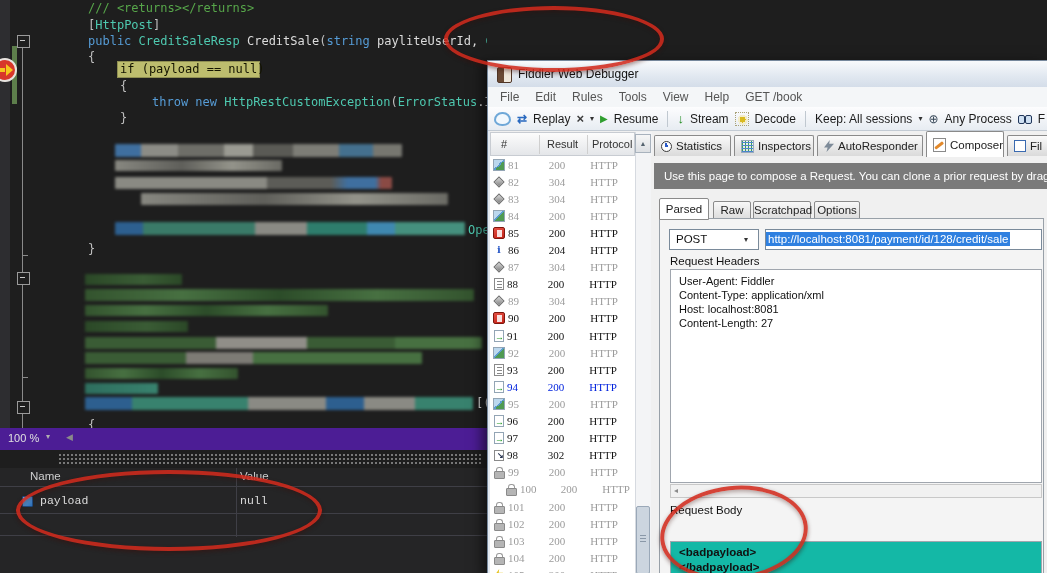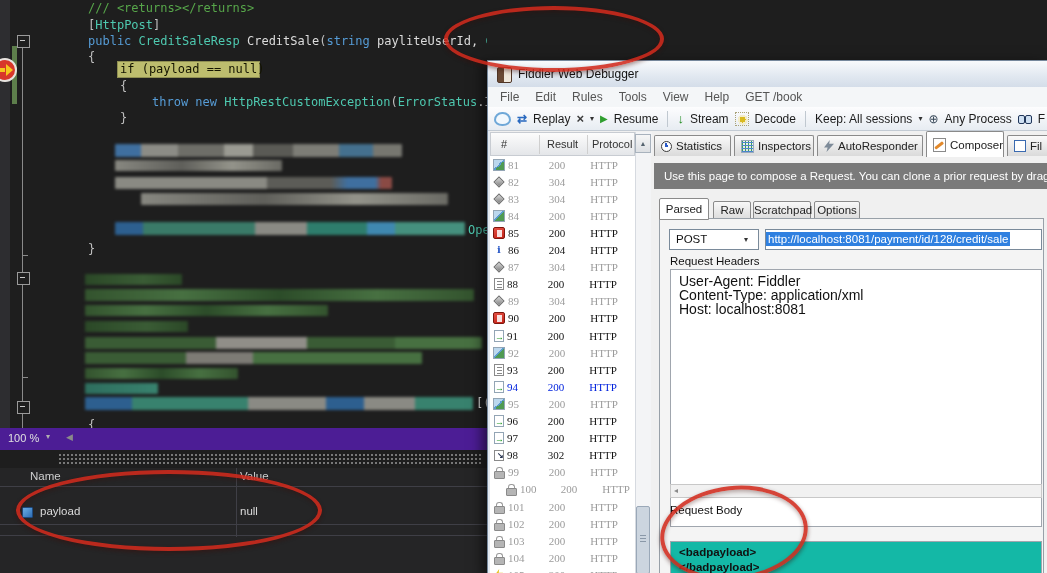--- a/index.html
+++ b/index.html
@@ -154,22 +154,22 @@
            line-height:17px;border-radius:2px 2px 0 0;}
   .sub-tab.sel{top:137px;height:22px;background:#fff;z-index:3;line-height:20px;}
   #composer-box{left:171px;top:157px;width:385px;height:356px;background:#f4f4f4;border:1px solid #98a0a8;box-sizing:border-box;}
   #method-select{left:181px;top:168px;width:90px;height:21px;background:#fff;border:1px solid #7a8a9a;
                  box-sizing:border-box;font-size:11.5px;line-height:19px;padding-left:6px;color:#111;}
   #method-caret{left:256px;top:174px;color:#333;font-size:8px;}
   #url-box{left:277px;top:168px;width:277px;height:21px;background:#fff;border:1px solid #7a8a9a;
            box-sizing:border-box;font-size:11.5px;line-height:19px;white-space:nowrap;overflow:hidden;}
   #url-sel{background:#2f80e0;color:#fff;padding:1px 2px;}
   #req-headers-label{left:182px;top:194px;font-size:11.5px;color:#111;}
-  #req-headers-box{left:182px;top:208px;width:372px;height:258px;background:#fff;border:1px solid #a0a6ae;
-                   box-sizing:border-box;padding:4px 8px;font-size:14px;line-height:14px;color:#111;}
+  #req-headers-box{left:182px;top:208px;width:372px;height:214px;background:#fff;border:1px solid #a0a6ae;
+                   box-sizing:border-box;padding:4px 8px;font-size:11px;line-height:14px;color:#111;}
   #hdr-hscroll{left:182px;top:423px;width:372px;height:14px;background:#f1f1f1;border:1px solid #c8c8c8;
                box-sizing:border-box;color:#8a8a8a;font-size:8px;line-height:12px;padding-left:3px;}
   #req-body-label{left:182px;top:443px;font-size:11.5px;color:#111;}
   #req-body-box{left:182px;top:480px;width:372px;height:55px;background:#14b8a6;border:1px solid #a0a6ae;
                 border-bottom:none;box-sizing:border-box;padding:3px 8px;font-size:11.5px;line-height:15px;color:#111;font-weight:bold;}
 
   
   .ellipse{border:4px solid rgba(208,42,28,.88);border-radius:50%;
            box-shadow:0 2px 4px rgba(60,12,6,.45), inset 0 2px 4px rgba(60,12,6,.35);z-index:50;}
 </style>
@@ -224,21 +224,21 @@
     <span id="hscroll-left">◀</span>
   </div>
 
   <div class="abs" id="watch-dots"></div>
   <div class="abs" id="watch-body">
     <div class="watch-row" style="top:0;height:18px;">
       <span style="position:absolute;left:30px;top:2px;color:#cfcfcf;">Name</span>
       <span style="position:absolute;left:240px;top:2px;color:#cfcfcf;">Value</span>
     </div>
     <div id="watch-rows">
-        <div class="watch-row" style="top: 32px; height: 24px;">
+        <div class="watch-row" style="top: 21px; height: 24px; font-family: Liberation Mono, monospace;">
           <span class="ic-field" style="position: absolute; left: 22px; top: 7px;"></span>
           <span style="position: absolute; left: 40px; top: 5px;">payload</span>
           <span style="position: absolute; left: 240px; top: 5px;">null</span>
         </div>
         <div class="watch-row" style="top: 43px; height: 24px;">
           <span style="position: absolute; left: 40px; top: 5px;"></span>
           <span style="position: absolute; left: 240px; top: 5px;"></span>
         </div>
       </div>
   </div>
@@ -471,20 +471,21 @@
     <div class="abs" id="method-select">POST</div>
     <div class="abs caret" id="method-caret">▾</div>
     <div class="abs" id="url-box">
       <span id="url-sel">http://localhost:8081/payment/id/128/credit/sale</span>
     </div>
     <div class="abs" id="req-headers-label">Request Headers</div>
     <div class="abs" id="req-headers-box">
         <div style="position: static;">User-Agent: Fiddler</div>
         <div style="position: static;">Content-Type: application/xml</div>
         <div style="position: static;">Host: localhost:8081</div>
+        <div style="position: static;">Content-Length: 27</div>
       </div>
     <div class="abs" id="hdr-hscroll">◂</div>
     <div class="abs" id="req-body-label">Request Body</div>
     <div class="abs" id="req-body-box">
         <div style="position: static;">&lt;badpayload&gt;</div>
         <div style="position: static;">&lt;/badpayload&gt;</div>
       </div>
   </div>
 
   <div class="abs ellipse" style="left:444px;top:6px;width:212px;height:58px;"></div>

